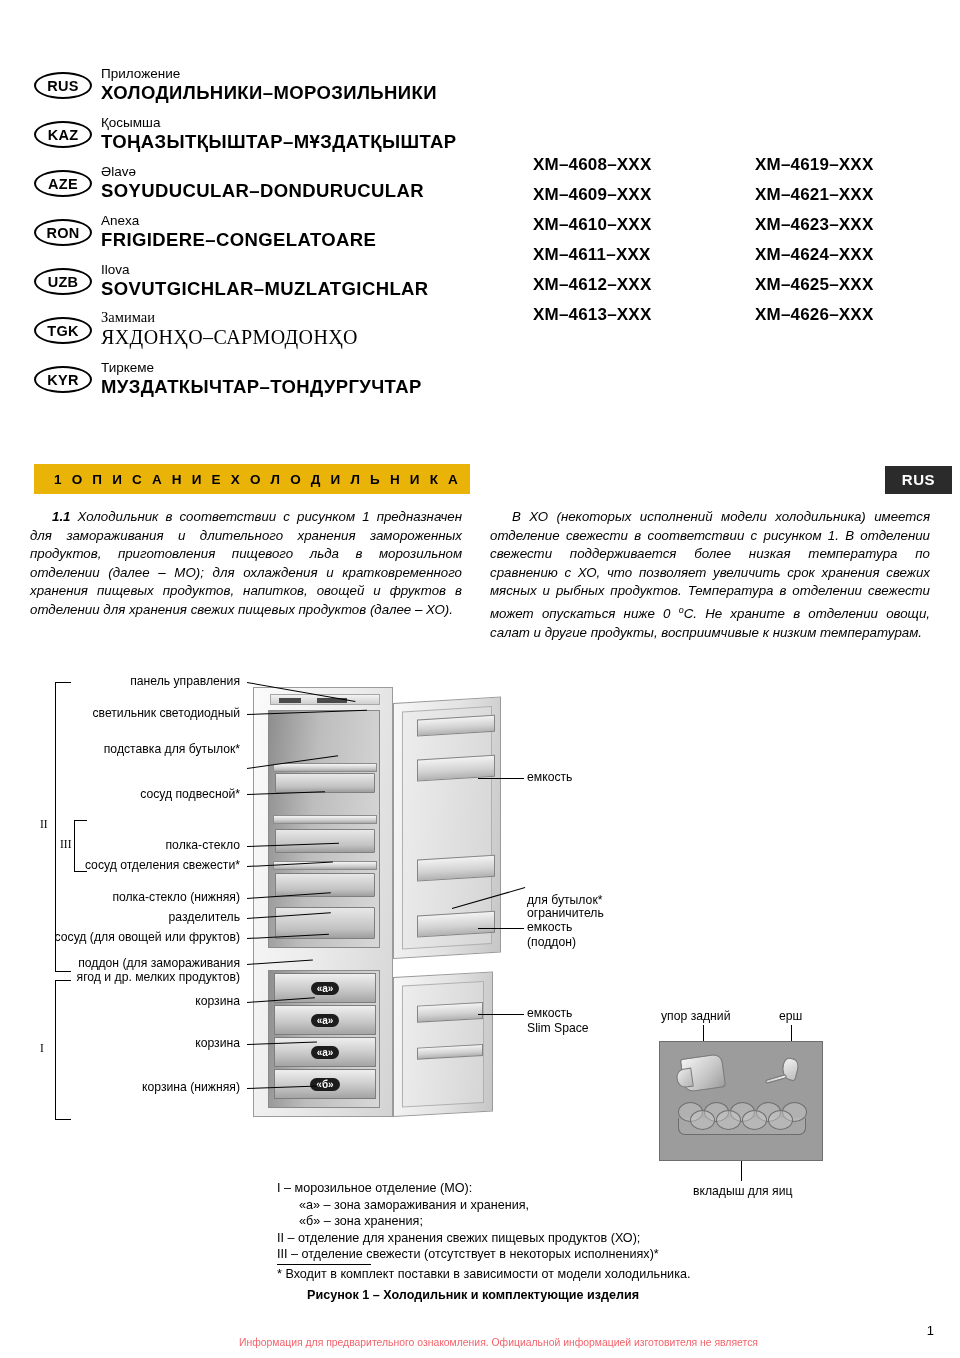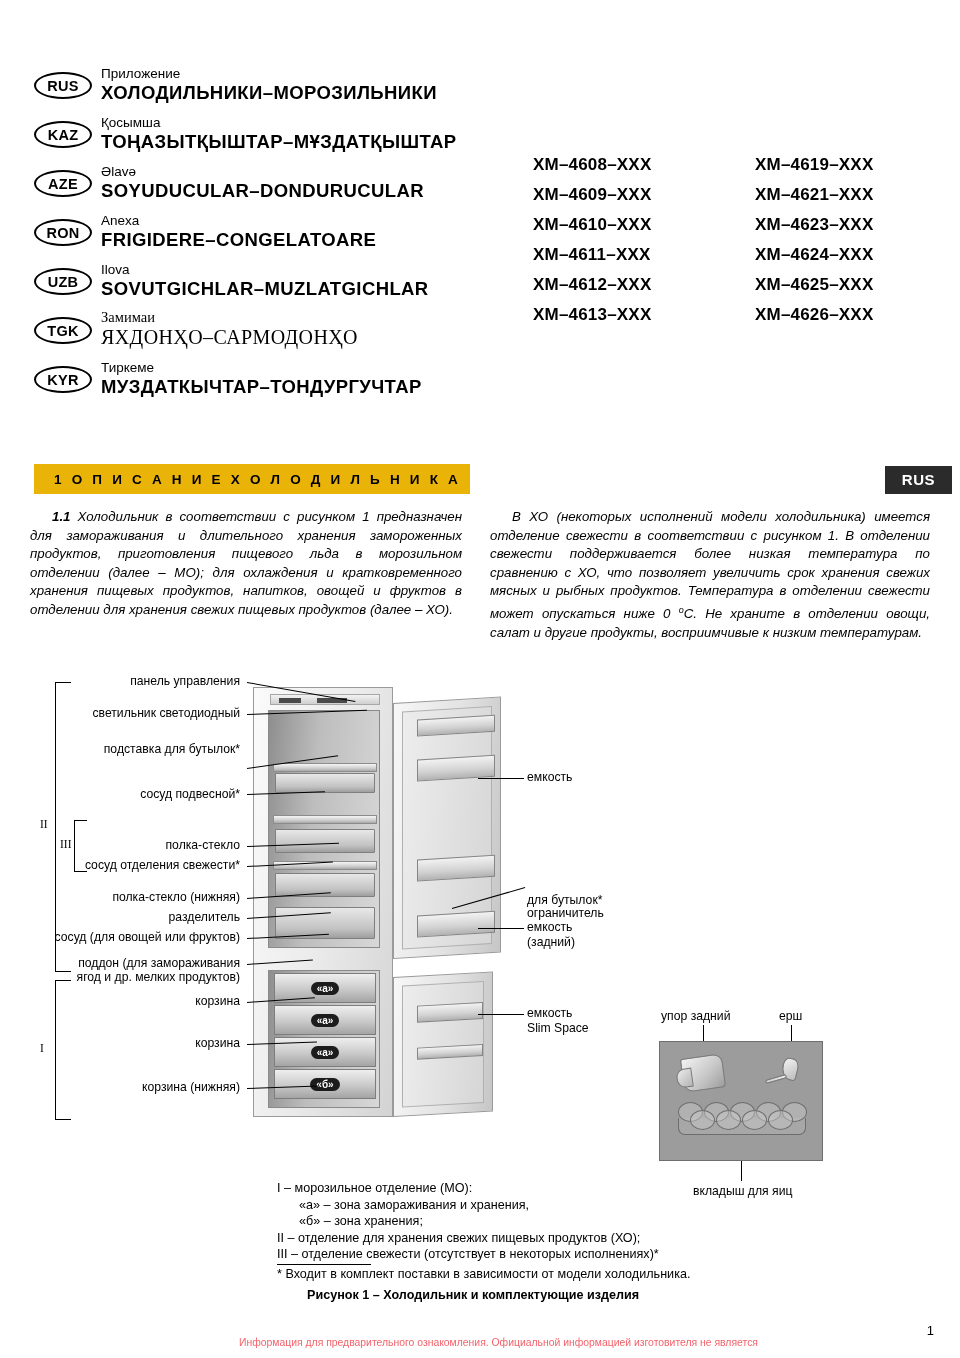--- a/index.html
+++ b/index.html
@@ -548,21 +548,21 @@
   <div class="leader" style="left:247px; top:428px; width:72px; transform:rotate(-2deg);"></div>
 
   <div class="lbl" style="left:527px; top:110px;">емкость</div>
   <div class="leader" style="left:478px; top:118px; width:46px;"></div>
 
   <div class="lbl" style="left:527px; top:218px;margin-top:28px;">ограничитель</div>
   <div class="lbl" style="left:527px; top:233px;">для бутылок*</div>
   <div class="leader" style="left:452px; top:248px; width:76px; transform:rotate(-16deg);"></div>
 
   <div class="lbl" style="left:527px; top:260px;">емкость</div>
-  <div class="lbl" style="left:527px; top:275px;">(задний)</div>
+  <div class="lbl" style="left:527px; top:275px;">(поддон)</div>
   <div class="leader" style="left:478px; top:268px; width:46px;"></div>
 
   <div class="lbl" style="left:527px; top:346px;">емкость</div>
   <div class="lbl" style="left:527px; top:361px;">Slim Space</div>
   <div class="leader" style="left:478px; top:354px; width:46px;"></div>
 
   <div class="acc-lbl" style="left:661px; top:349px;">упор задний</div>
   <div class="vleader" style="left:703px; top:365px; height:20px;"></div>
 
   <div class="acc-lbl" style="left:779px; top:349px;">ерш</div>

